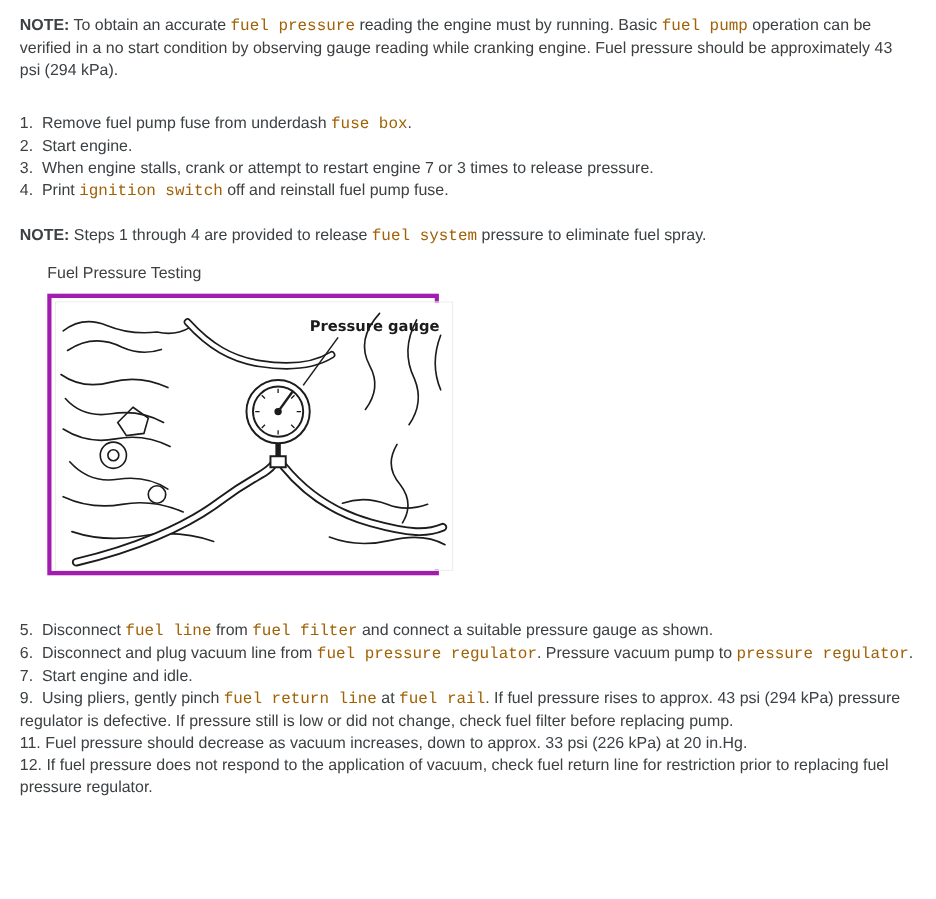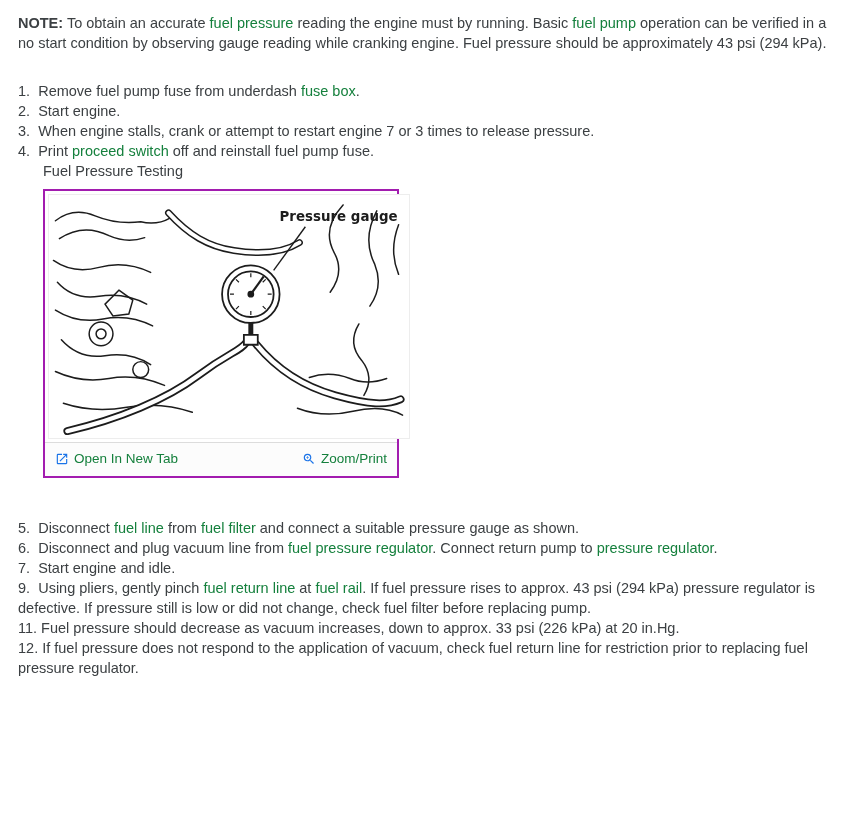--- a/index.html
+++ b/index.html
@@ -7,31 +7,31 @@
   body {
     width: 851px;
     min-height: 817px;
     font-family: "Liberation Sans", sans-serif;
     font-size: 14.5px;
     line-height: 20px;
     color: #3c4043;
   }
   .page { padding: 13px 18px 20px 18px; }
   .bold { font-weight: 700; }
-  a, .lnk { color: #15803d; text-decoration: none; cursor: pointer; }
+  a, .lnk { color: #a16207; text-decoration: none; cursor: pointer; font-family: Liberation Mono, monospace; }
   .para { margin: 0; }
   .note-top { margin-bottom: 28px; }
   .note-mid { margin-top: 20px; margin-bottom: 14px; }
   .step { margin: 0; }
   .num { white-space: pre; }
   .figure-block { margin-bottom: 40px; padding-left: 25px; }
   .fig-title { margin-bottom: 8px; }
   .figure {
     width: 356px;
-    border: 2px solid #a21caf;
+    border: 4px solid #a21caf;
     background: #ffffff;
   }
   .fig-image { padding: 3px 3px 0 3px; background: #fff; }
   .fig-image svg { display: block; border: 1px solid #ededed; }
   .fig-footer {
     display: flex;
     justify-content: space-between;
     align-items: center;
     padding: 6px 10px 7px 10px;
     border-top: 1px solid #dcdcdc;
@@ -52,23 +52,26 @@
 <div class="page">
 
   <p class="para note-top">
     <span class="bold">NOTE:</span><span><span> To obtain an accurate </span><a href="#" class="lnk">fuel pressure</a><span> reading the engine must by running. Basic </span><a href="#" class="lnk">fuel pump</a><span> operation can be verified in a no start condition by observing gauge reading while cranking engine. Fuel pressure should be approximately 43 psi (294 kPa).</span></span>
   </p>
 
   <div class="steps">
     <div class="step"><span class="num">1.&nbsp;&nbsp;</span><span><span>Remove fuel pump fuse from underdash </span><a href="#" class="lnk">fuse box</a><span>.</span></span></div>
     <div class="step"><span class="num">2.&nbsp;&nbsp;</span><span><span>Start engine.</span></span></div>
     <div class="step"><span class="num">3.&nbsp;&nbsp;</span><span><span>When engine stalls, crank or attempt to restart engine 7 or 3 times to release pressure.</span></span></div>
-    <div class="step"><span class="num">4.&nbsp;&nbsp;</span><span><span>Print </span><a href="#" class="lnk">proceed switch</a><span> off and reinstall fuel pump fuse.</span></span></div>
+    <div class="step"><span class="num">4.&nbsp;&nbsp;</span><span><span>Print </span><a href="#" class="lnk">ignition switch</a><span> off and reinstall fuel pump fuse.</span></span></div>
   </div>
 
+  <p class="para note-mid">
+    <span class="bold">NOTE:</span><span><span> Steps 1 through 4 are provided to release </span><a href="#" class="lnk">fuel system</a><span> pressure to eliminate fuel spray.</span></span>
+  </p>
 
   <div class="figure-block">
     <div class="fig-title">Fuel Pressure Testing</div>
 
     <div class="figure">
       <div class="fig-image">
         <svg viewBox="0 0 362 245" width="362" height="245" xmlns="http://www.w3.org/2000/svg">
           <rect x="0" y="0" width="362" height="245" fill="#ffffff"></rect>
           <g stroke="#1c1c1c" fill="none" stroke-width="1.5" stroke-linecap="round">
             <path d="M6,26 q18,-14 40,-5 t46,6 q16,4 30,-4"></path>
@@ -104,44 +107,25 @@
             <circle cx="203" cy="100" r="2.5" fill="#1c1c1c"></circle>
             <path d="M203,100 L216,82" stroke-width="2.2"></path>
             <path d="M203,129 l0,12" stroke-width="5"></path>
             <path d="M196,141 h14 v10 h-14 z" fill="#ffffff"></path>
             <path d="M203,79 l0,4 M224,100 l-4,0 M203,121 l0,-4 M182,100 l4,0 M188,85 l3,3 M218,85 l-3,3 M188,115 l3,-3 M218,115 l-3,-3" stroke-width="1.2"></path>
           </g>
           <line x1="258" y1="32" x2="226" y2="76" stroke="#1c1c1c" stroke-width="1.4"></line>
           <text x="232" y="26" font-size="13.5" font-weight="700" fill="#1c1c1c" font-family="'DejaVu Sans', sans-serif">Pressure gauge</text>
         </svg>
       </div>
-      <div class="fig-footer">
-        <a class="fig-link" href="#">
-          <span class="icon">
-            <svg width="14" height="14" viewBox="0 0 24 24">
-                <path fill="#1a73e8" d="M19 19H5V5h7V3H5a2 2 0 0 0-2 2v14a2 2 0 0 0 2 2h14c1.1 0 2-.9 2-2v-7h-2v7zM14 3v2h3.59l-9.83 9.83 1.41 1.41L19 6.41V10h2V3h-7z"></path>
-              </svg>
-          </span>
-          <span>Open In New Tab</span>
-        </a>
-        <a class="fig-link" href="#">
-          <span class="icon">
-            <svg width="14" height="14" viewBox="0 0 24 24">
-                <path fill="#1a73e8" d="M15.5 14h-.79l-.28-.27A6.47 6.47 0 0 0 16 9.5 6.5 6.5 0 1 0 9.5 16c1.61 0 3.09-.59 4.23-1.57l.27.28v.79l5 4.99L20.49 19l-4.99-5zm-6 0C7 14 5 12 5 9.5S7 5 9.5 5 14 7 14 9.5 12 14 9.5 14z"></path>
-                <path fill="#1a73e8" d="M12 9h-2V7H9v2H7v1h2v2h1v-2h2z"></path>
-              </svg>
-          </span>
-          <span>Zoom/Print</span>
-        </a>
-      </div>
     </div>
   </div>
 
   <div class="steps">
     <div class="step"><span class="num">5.&nbsp;&nbsp;</span><span><span>Disconnect </span><a href="#" class="lnk">fuel line</a><span> from </span><a href="#" class="lnk">fuel filter</a><span> and connect a suitable pressure gauge as shown.</span></span></div>
-    <div class="step"><span class="num">6.&nbsp;&nbsp;</span><span><span>Disconnect and plug vacuum line from </span><a href="#" class="lnk">fuel pressure regulator</a><span>. Connect return pump to </span><a href="#" class="lnk">pressure regulator</a><span>.</span></span></div>
+    <div class="step"><span class="num">6.&nbsp;&nbsp;</span><span><span>Disconnect and plug vacuum line from </span><a href="#" class="lnk">fuel pressure regulator</a><span>. Pressure vacuum pump to </span><a href="#" class="lnk">pressure regulator</a><span>.</span></span></div>
     <div class="step"><span class="num">7.&nbsp;&nbsp;</span><span><span>Start engine and idle.</span></span></div>
     <div class="step"><span class="num">9.&nbsp;&nbsp;</span><span><span>Using pliers, gently pinch </span><a href="#" class="lnk">fuel return line</a><span> at </span><a href="#" class="lnk">fuel rail</a><span>. If fuel pressure rises to approx. 43 psi (294 kPa) pressure regulator is defective. If pressure still is low or did not change, check fuel filter before replacing pump.</span></span></div>
     <div class="step"><span class="num">11.&nbsp;</span><span><span>Fuel pressure should decrease as vacuum increases, down to approx. 33 psi (226 kPa) at 20 in.Hg.</span></span></div>
     <div class="step"><span class="num">12.&nbsp;</span><span><span>If fuel pressure does not respond to the application of vacuum, check fuel return line for restriction prior to replacing fuel pressure regulator.</span></span></div>
   </div>
 
 </div>
 
 </body></html>

